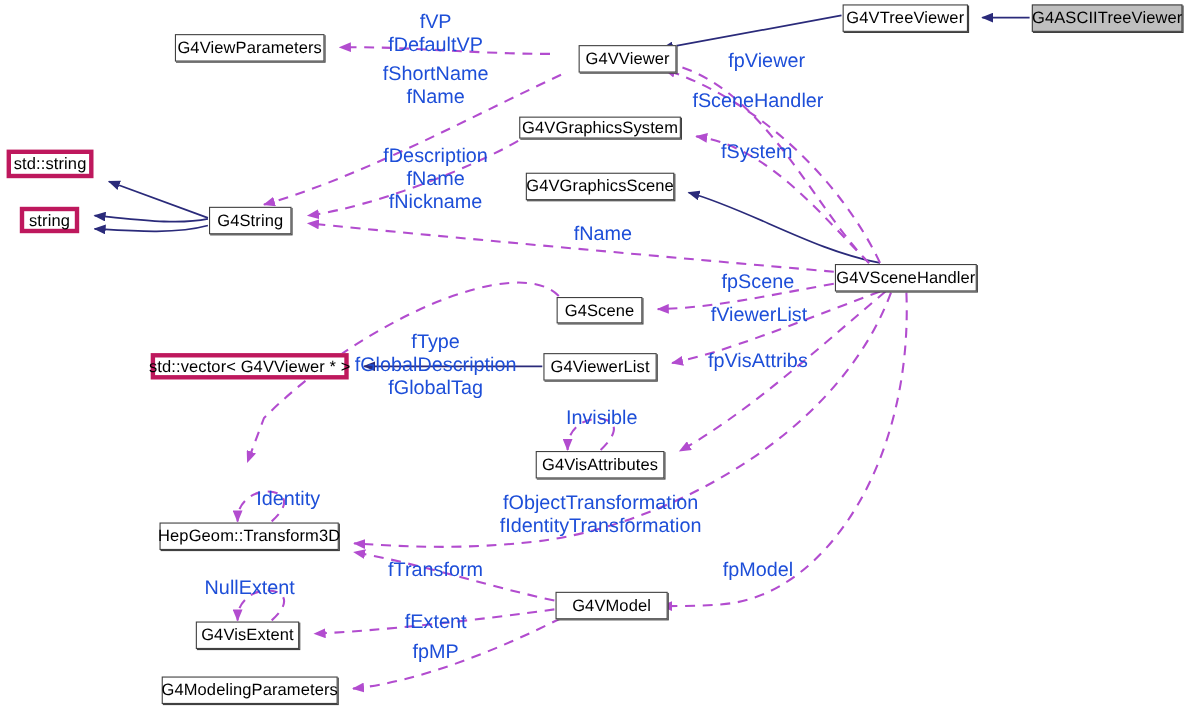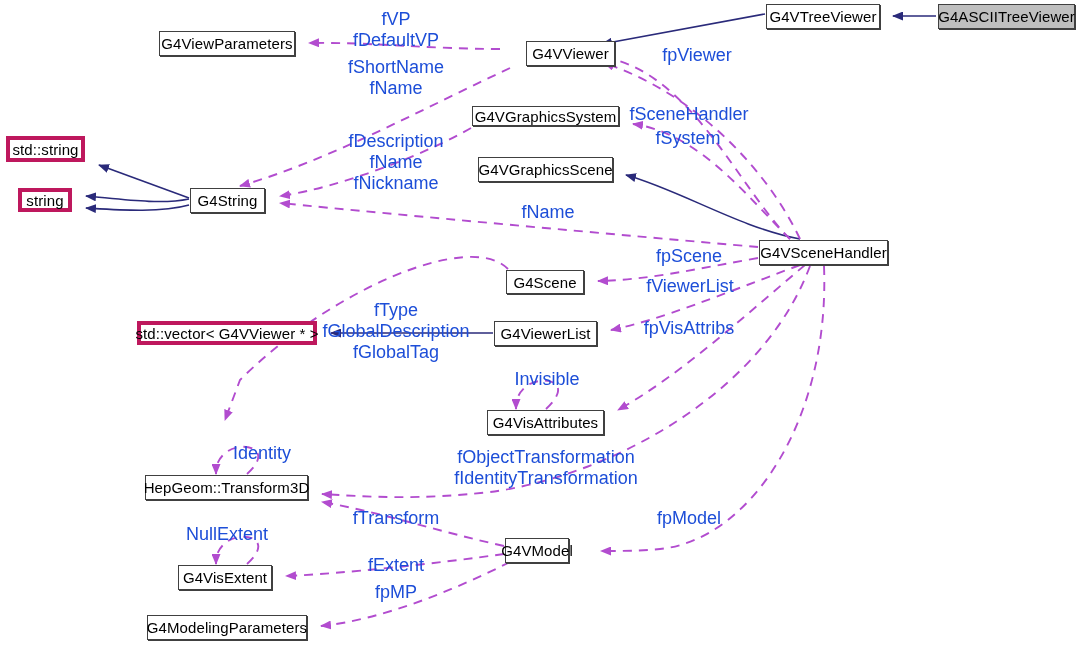--- a/index.html
+++ b/index.html
@@ -172,37 +172,37 @@
       </div>
       <div class="node solid" style="left: 494px; top: 321px; width: 103px; height: 25px;">
         <span>G4ViewerList</span>
       </div>
       <div class="node solid" style="left: 487px; top: 410px; width: 117px; height: 25px;">
         <span>G4VisAttributes</span>
       </div>
       <div class="node solid" style="left: 145px; top: 475px; width: 163px; height: 25px;">
         <span>HepGeom::Transform3D</span>
       </div>
-      <div class="node solid" style="left: 505px; top: 538px; width: 64px; height: 25px;">
+      <div class="node solid" style="left: 505px; top: 538px; width: 102px; height: 25px;">
         <span>G4VModel</span>
       </div>
       <div class="node solid" style="left: 178px; top: 565px; width: 94px; height: 25px;">
         <span>G4VisExtent</span>
       </div>
       <div class="node solid" style="left: 147px; top: 615px; width: 160px; height: 25px;">
         <span>G4ModelingParameters</span>
       </div>
     </div>
   <div id="labels">
       <div class="elabel" style="left: 396px; top: 9px;">fVP
 fDefaultVP</div>
       <div class="elabel" style="left: 661px; top: 45px; margin-left: 36px;">fpViewer</div>
       <div class="elabel" style="left: 396px; top: 57px;">fShortName
 fName</div>
-      <div class="elabel" style="left: 689px; top: 81px; margin-top: 23px;">fSceneHandler</div>
+      <div class="elabel" style="left: 689px; top: 81px;">fSceneHandler</div>
       <div class="elabel" style="left: 396px; top: 131px; text-align: center;">fDescription
 fName
 fNickname</div>
       <div class="elabel" style="left: 688px; top: 128px;">fSystem</div>
       <div class="elabel" style="left: 548px; top: 202px;">fName</div>
       <div class="elabel" style="left: 689px; top: 246px;">fpScene</div>
       <div class="elabel" style="left: 690px; top: 276px;">fViewerList</div>
       <div class="elabel" style="left: 396px; top: 300px;">fType
 fGlobalDescription
 fGlobalTag</div>

